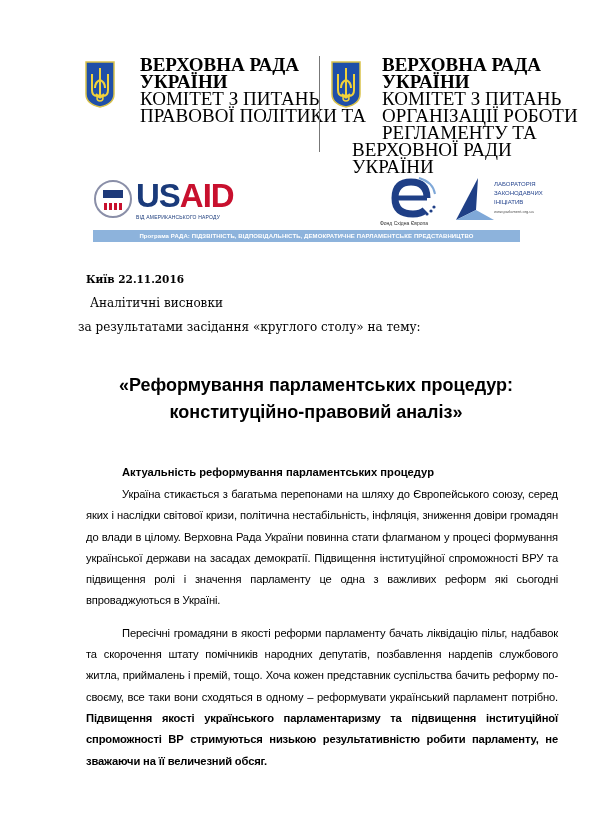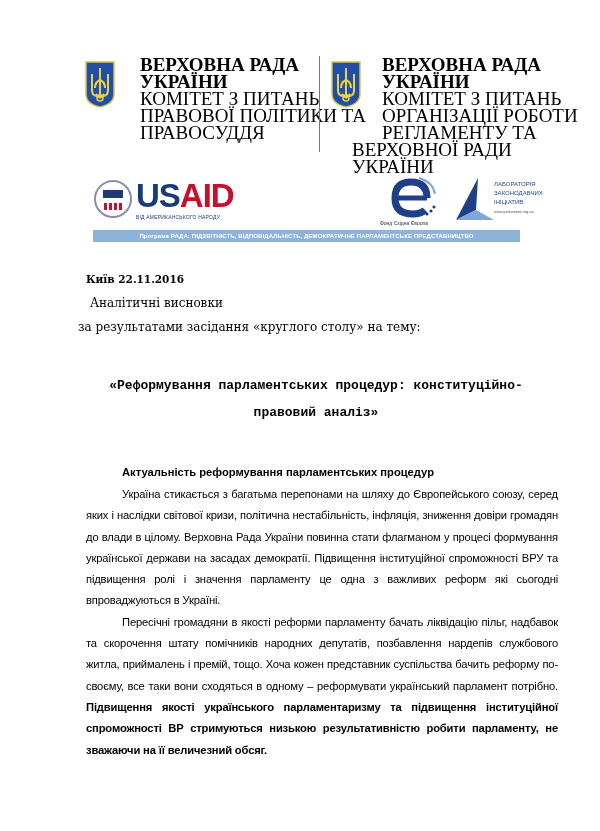--- a/index.html
+++ b/index.html
@@ -37,43 +37,42 @@
     .lab-text { position: absolute; left: 404px; top: 6px; font-family: "Liberation Sans", sans-serif; font-size: 6px; line-height: 9px; color: #27468f; width: 80px; }
     .lab-url { font-size: 4px; color: #555; }
 
     .banner { position: absolute; left: 93px; top: 230px; width: 427px; height: 12px; background: #8db3dc; color: #fff; font-family: "Liberation Sans", sans-serif; font-size: 6px; font-weight: bold; line-height: 12px; text-align: center; letter-spacing: 0.1px; white-space: nowrap; overflow: hidden; }
 
     
     .date { position: absolute; left: 86px; top: 273px; font-family: "DejaVu Serif", serif; font-weight: bold; font-size: 10.5px; }
     .title1, .title2 { position: absolute; left: 80px; width: 460px; text-align: left; font-size: 12px; font-family: "DejaVu Serif", serif; }
     .title1 { top: 296px; left: 90px; }
     .title2 { top: 320px; left: 78px; }
-    .topic { position: absolute; left: 96px; top: 372px; width: 440px; text-align: center; font-weight: bold; font-size: 13px; line-height: 27px; font-family: Liberation Mono, monospace; }
+    .topic { position: absolute; left: 96px; top: 372px; width: 440px; text-align: center; font-weight: bold; font-size: 18px; line-height: 27px; font-family: Liberation Sans, sans-serif; }
 
     .section { position: absolute; left: 86px; top: 465px; width: 472px; font-family: Liberation Sans, sans-serif; font-size: 11.2px; line-height: 21.3px; }
     .section h2 { font-size: 11.2px; font-weight: bold; margin-left: 36px; line-height: 15px; margin-bottom: 4px; }
     .section p { text-align: justify; text-indent: 36px; letter-spacing: -0.15px; }
-    .section p + p { margin-top: 0; }
+    .section p + p { margin-top: 11px; }
     .section b { font-weight: bold; }
   </style>
 </head>
 <body>
 
 <div class="committee left">
   <svg class="coat" viewBox="0 0 32 48">
     <path d="M2 2 H30 V34 Q30 44 16 47 Q2 44 2 34 Z" fill="#1f4fa8" stroke="#d9c24a" stroke-width="1.5"></path>
     <path d="M16 8 V38 M16 38 L12 34 M16 38 L20 34 M8 14 V30 Q8 36 13 36 M24 14 V30 Q24 36 19 36 M16 20 Q11 22 11 28 M16 20 Q21 22 21 28" stroke="#f2d23a" stroke-width="2" fill="none"></path>
     <circle cx="16" cy="38" r="3" fill="none" stroke="#f2d23a" stroke-width="1.5"></circle>
   </svg>
   <div class="text">
     <span class="bold">ВЕРХОВНА РАДА</span>
     <span class="bold">УКРАЇНИ</span>
     <span class="reg">КОМІТЕТ З ПИТАНЬ</span>
     <span class="reg">ПРАВОВОЇ ПОЛІТИКИ ТА</span>
-    <span class="reg">ПРАВОСУДДЯ</span>
   </div>
 </div>
 
 <div class="vdivider"></div>
 
 <div class="committee right">
   <svg class="coat" viewBox="0 0 32 48">
     <path d="M2 2 H30 V34 Q30 44 16 47 Q2 44 2 34 Z" fill="#1f4fa8" stroke="#d9c24a" stroke-width="1.5"></path>
     <path d="M16 8 V38 M16 38 L12 34 M16 38 L20 34 M8 14 V30 Q8 36 13 36 M24 14 V30 Q24 36 19 36 M16 20 Q11 22 11 28 M16 20 Q21 22 21 28" stroke="#f2d23a" stroke-width="2" fill="none"></path>
     <circle cx="16" cy="38" r="3" fill="none" stroke="#f2d23a" stroke-width="1.5"></circle>

